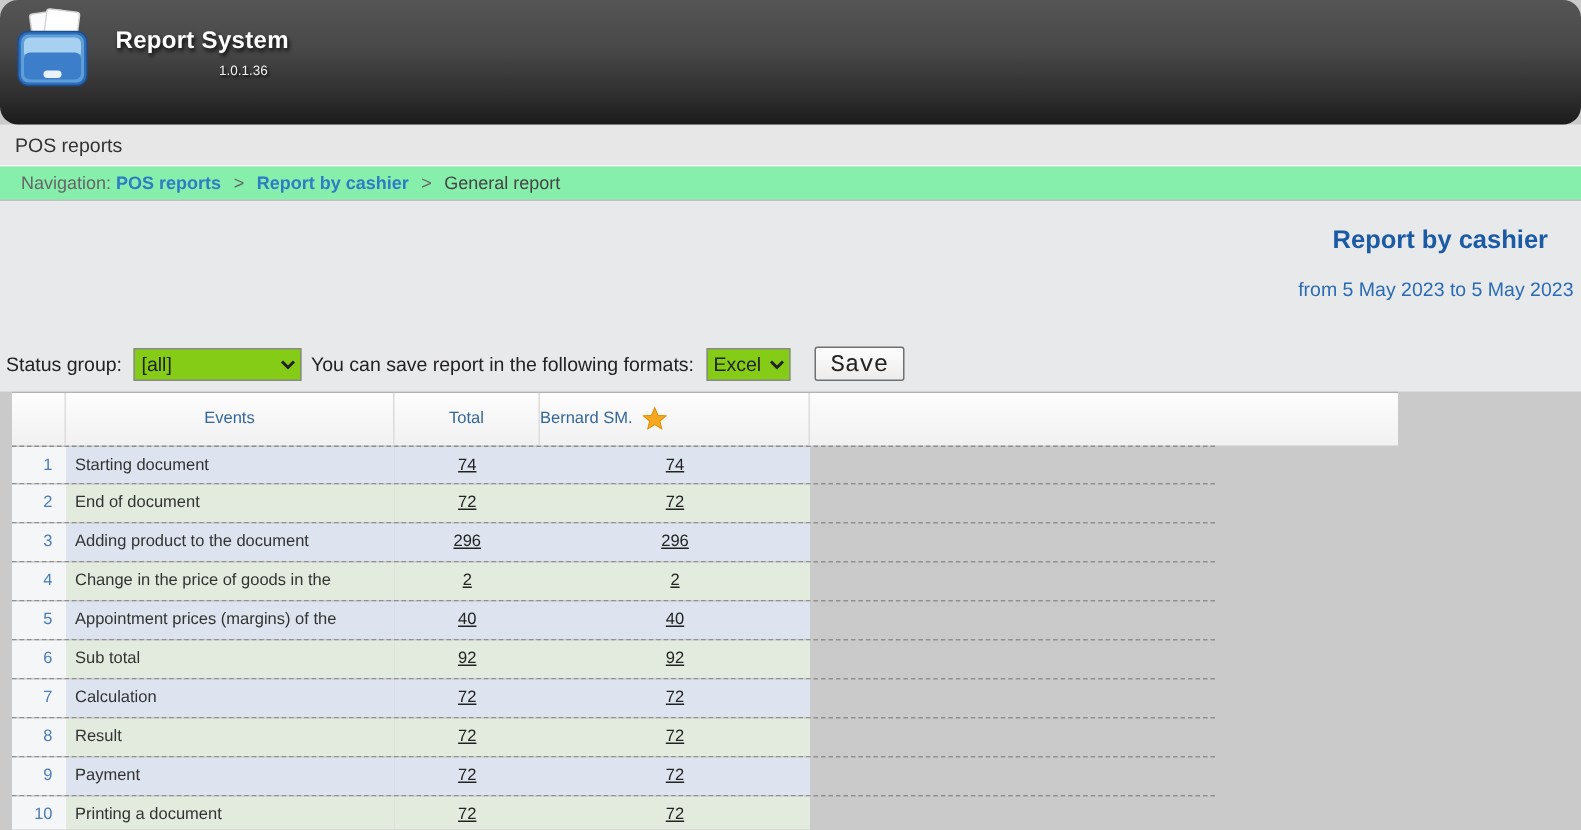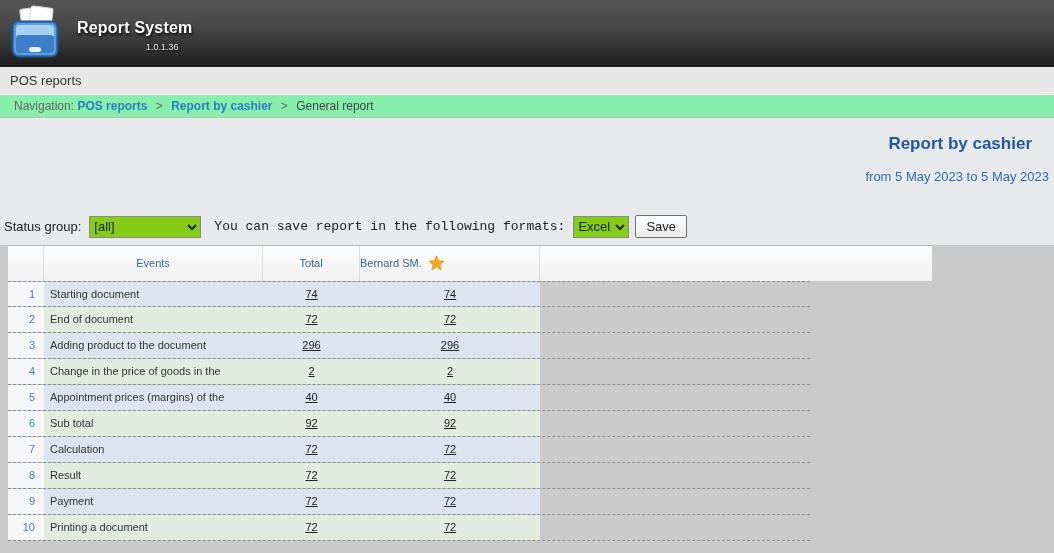--- a/index.html
+++ b/index.html
@@ -1,22 +1,23 @@
 <!DOCTYPE html>
 <html><head>
 <meta charset="utf-8">
 <style>
   * { margin:0; padding:0; box-sizing:border-box; }
   html,body { width:1054px; height:553px; overflow:hidden; }
   body { font-family:"Liberation Sans", sans-serif; background:#cacaca; }
 
   
   .top-header {
-    height:67px; position:relative;
+    height:83px; position:relative;
     background:linear-gradient(to bottom,#555 0%,#484848 40%,#2c2c2c 80%,#1b1b1b 100%);
+    border-radius:12px;
   }
   .logo { position:absolute; left:8px; top:5px; width:54px; height:56px; }
   .app-title {
     position:absolute; left:77px; top:19px; color:#fff; font-size:16px; font-weight:bold;
     text-shadow:1px 2px 3px rgba(0,0,0,.9); letter-spacing:.2px;
   }
   .app-version {
     position:absolute; left:146px; top:42px; color:#f0f0f0; font-size:9px;
     text-shadow:1px 1px 2px rgba(0,0,0,.9);
   }
@@ -48,24 +49,24 @@
     position:absolute; left:4px; bottom:7px; display:flex; align-items:center;
     font-size:13px; color:#222;
   }
   .controls .lbl { margin-right:8px; }
   select {
     height:22px; font-size:13px; font-family:"Liberation Sans",sans-serif;
     border:1px solid #8a8a8a; background:#84cc16; color:#222;
   }
   .status-select { width:112px; }
   .format-select { width:56px; margin-left:8px; }
-  .save-text { margin-left:13px;font-family:Liberation Mono, monospace; }
+  .save-text { margin-left:6px; }
   .save-btn {
-    margin-left:6px; height:23px; padding:0 10px; font-size:13px; color:#222;
-    font-family:Liberation Sans, sans-serif;
+    margin-left:16px; height:23px; padding:0 10px; font-size:16px; color:#222;
+    font-family:Liberation Mono, monospace;
     background:linear-gradient(#fdfdfd,#ececec); border:1px solid #707070; border-radius:2px;
     cursor:pointer;
   }
 
   
   .table-area { height:308px; background:#cacaca; }
   .thead {
     margin-left:8px; width:924px; height:36px; display:flex;
     background:linear-gradient(#fdfdfd,#f1f1f1);
     border-top:1px solid #b2b2b2;

